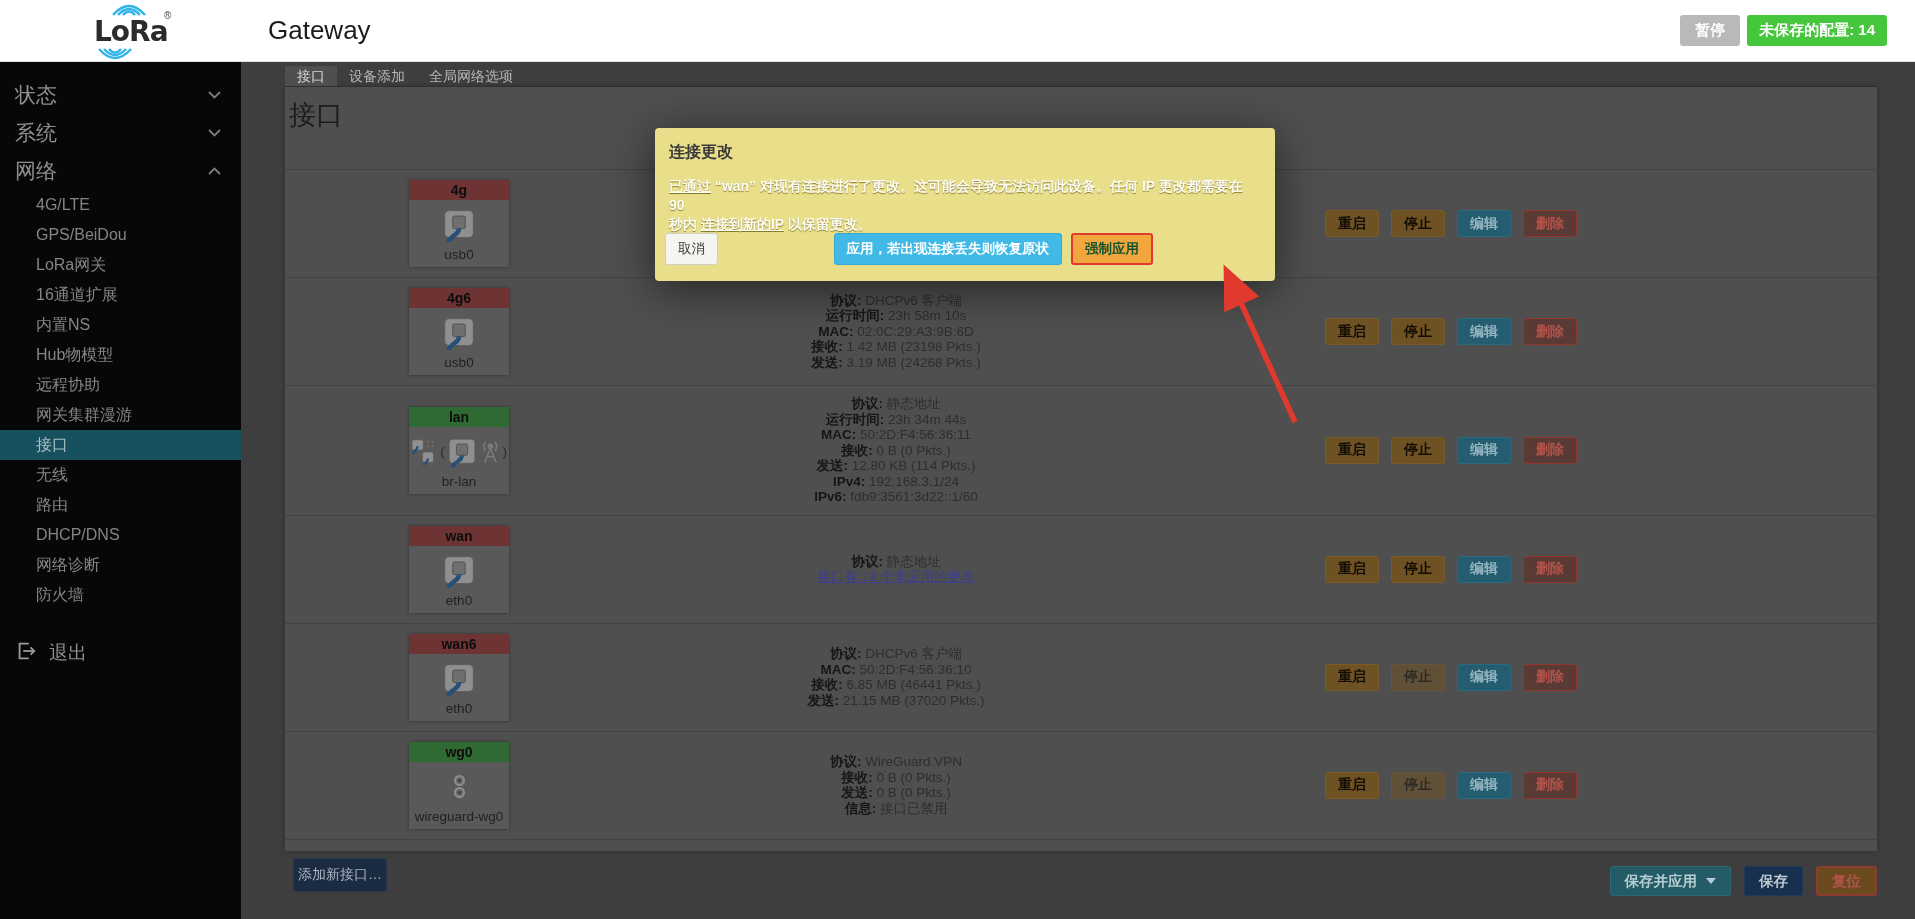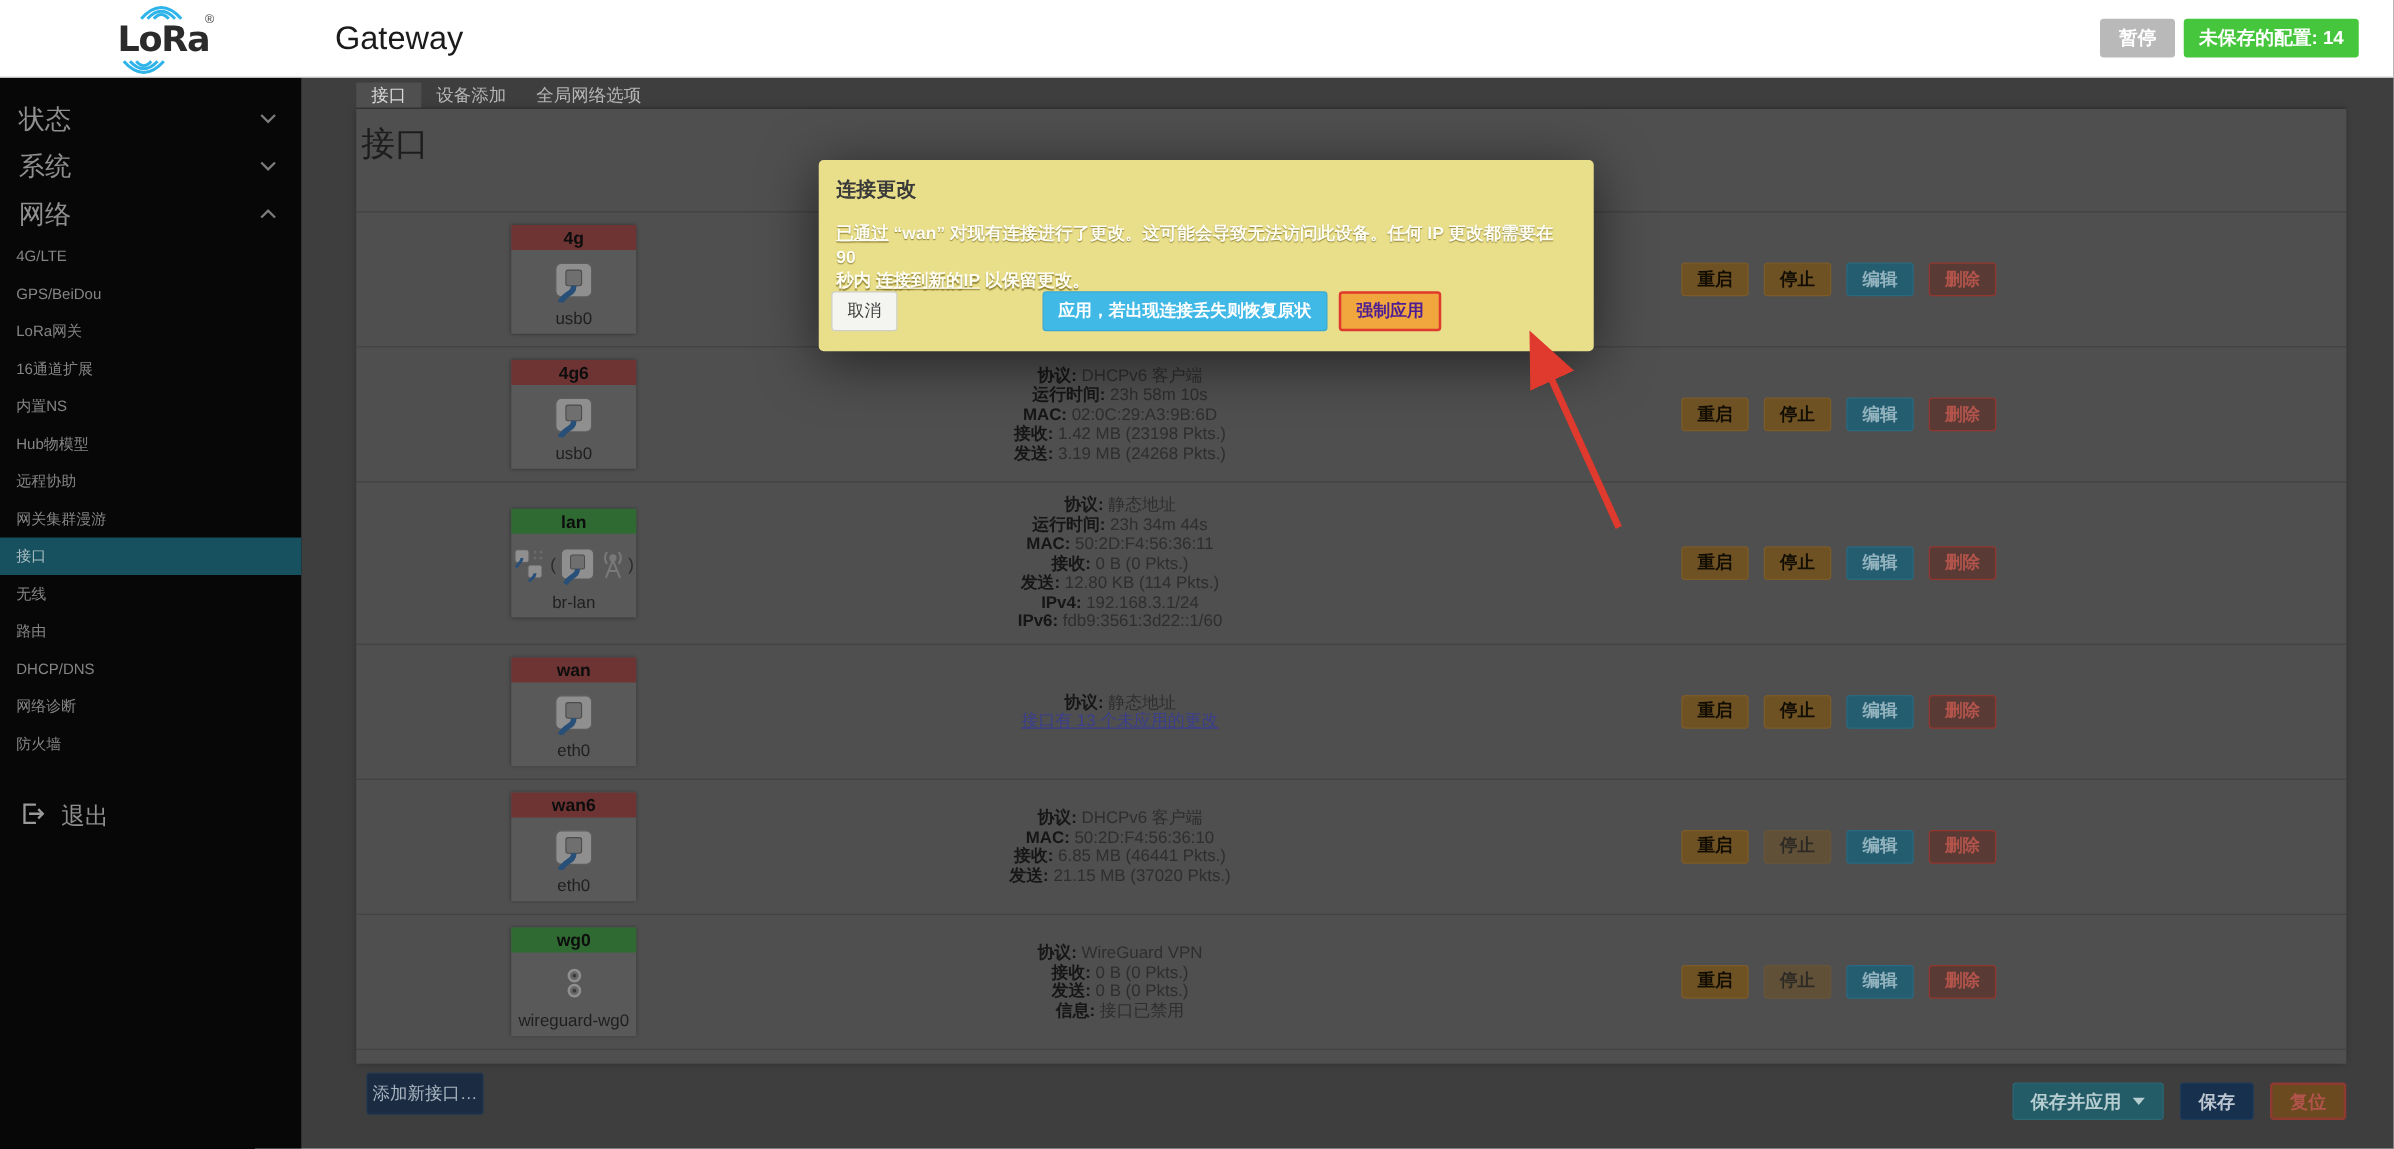--- a/index.html
+++ b/index.html
@@ -23,22 +23,22 @@
                padding:6px 15px; border-radius:3px; border:none; cursor:pointer; }
   .badge-unsaved { background:var(--accent-green); color:#fff; font-size:15px; font-weight:bold;
                    padding:6px 12px; border-radius:3px; cursor:pointer; }
 
   
   .sidebar { position:absolute; left:0; top:62px; width:241px; height:857px; background:#070707;
              padding-top:14px; z-index:20; }
   .side-sec { height:38px; display:flex; align-items:center; padding:0 20px 0 15px;
               color:#8f8f8f; font-size:21px; cursor:pointer; }
   .side-sec .chev { margin-left:auto; }
-  .side-sub { height:30px; display:flex; align-items:center; padding-left:13px;
-              color:#858585; font-size:12px; cursor:pointer; }
+  .side-sub { height:30px; display:flex; align-items:center; padding-left:36px;
+              color:#858585; font-size:16px; cursor:pointer; }
   .side-sub.active { background:var(--sidebar-active-bg); color:#a9bdc3; }
   .side-logout { margin-top:30px; height:38px; display:flex; align-items:flex-start; gap:12px;
                  padding-left:15px; color:#8f8f8f; font-size:19px; cursor:pointer; }
 
   
   .tabbar { position:absolute; left:285px; top:66px; width:1592px; height:21px;
             border-bottom:1px solid #2f2f2f; display:flex; z-index:5; }
   .tab { padding:0 12px; line-height:21px; font-size:14px; color:#b5b5b5; cursor:pointer; }
   .tab.active { background:#4f4f4f; color:#d8d8d8; }
   .card { position:absolute; left:285px; top:87px; width:1592px; height:764px; background:#4f4f4f;
@@ -57,21 +57,21 @@
   .dev-label { margin-top:2px; }
   .ring { width:11px; height:11px; border:2px solid #8f8f8f; border-radius:50%; background:#666;
           display:block; margin:1px auto; position:relative; }
   .ring::after { content:""; position:absolute; left:2px; top:2px; width:3px; height:3px;
                  border-radius:50%; background:#3c3c3c; }
 
   .col-info { width:762px; text-align:center; font-size:13.5px; color:#2e2e2e; line-height:15.5px; }
   .info-lbl { font-weight:bold; color:#161616; }
   .info-link { color:var(--link-blue); text-decoration:underline; cursor:pointer; }
 
-  .col-actions { margin-left:68px; display:flex; gap:12px; }
+  .col-actions { margin-left:48px; display:flex; gap:12px; }
   .rbtn { height:27px; padding:0 12px; border-radius:3px; font-size:14px; font-weight:bold;
           display:flex; align-items:center; cursor:pointer; border:1px solid transparent; }
   .rbtn-amber { background:var(--btn-amber); border-color:#7c5b28; color:#120d03; }
   .rbtn-teal { background:var(--btn-teal); border-color:#2a6a80; color:#93b4bf; }
   .rbtn-danger { background:#5a3a35; border-color:var(--btn-danger-border); color:#b2544b; }
   .rbtn.disabled { opacity:.55; cursor:default; }
 
   .add-btn { margin:18px 0 0 8px; background:var(--add-btn-navy); color:#a9b4c0; font-size:14px;
              padding:7px 4px; border-radius:3px; border:1px solid #25384f; cursor:pointer; display:inline-block; }
 
@@ -87,21 +87,21 @@
            border-radius:4px; box-shadow:0 8px 45px rgba(0,0,0,.55); z-index:60; }
   .modal-title { padding:14px 14px 0; font-size:16px; font-weight:bold; color:#3a3a3a; }
   .modal-body { padding:14px 14px 0; font-size:14px; font-weight:bold; color:#fdfdf4; line-height:19px;
                 text-shadow:0 1px 1px rgba(135,120,40,.95); }
   .modal-body .u { text-decoration:underline; }
   .m-cancel { position:absolute; left:10px; bottom:16px; background:#f4f4f0; border:1px solid #cfcfc5;
               border-radius:3px; color:#3d3d3d; font-size:13.5px; padding:6px 12px; cursor:pointer; }
   .m-group { position:absolute; right:122px; bottom:16px; display:flex; gap:9px;margin-left:48px; }
   .m-apply { background:var(--modal-apply-blue); color:#fff; font-weight:bold; font-size:13.5px;
              padding:6px 12px; border-radius:3px; border:1px solid #38a9d4; cursor:pointer; }
-  .m-force { background:var(--modal-force-orange); color:#4c1d95; font-weight:bold; font-size:13.5px;
+  .m-force { background:var(--modal-force-orange); color:#14532d; font-weight:bold; font-size:13.5px;
              padding:5px 12px; border-radius:3px; border:2px solid var(--arrow-red); cursor:pointer; }
 
   .arrow-svg { position:absolute; left:1185px; top:252px; z-index:70; pointer-events:none; }
 </style>
 </head>
 <body>
 
 <div id="app">
 
   <div class="topbar">

